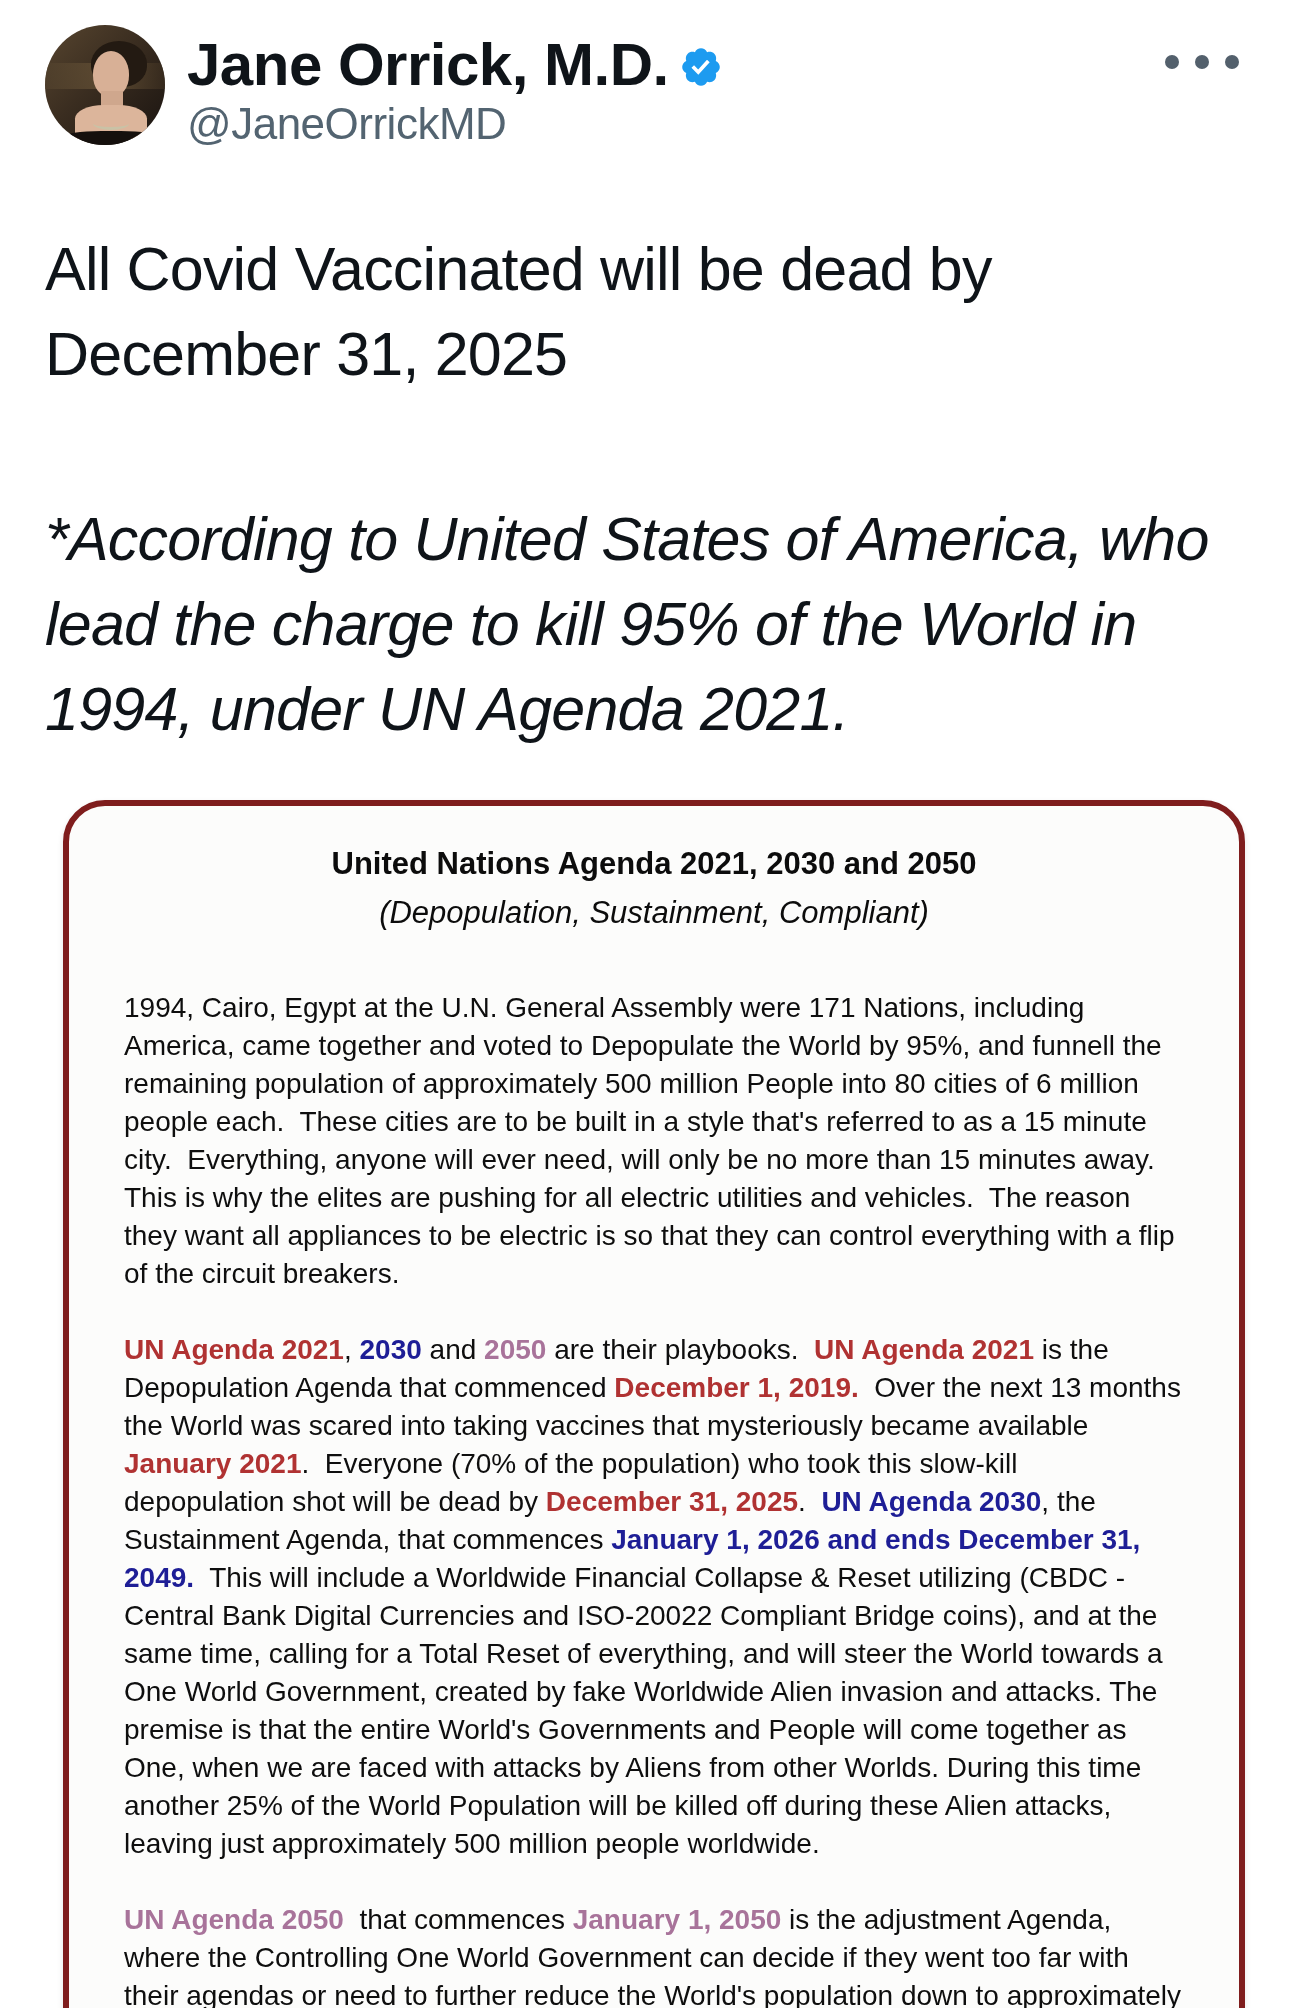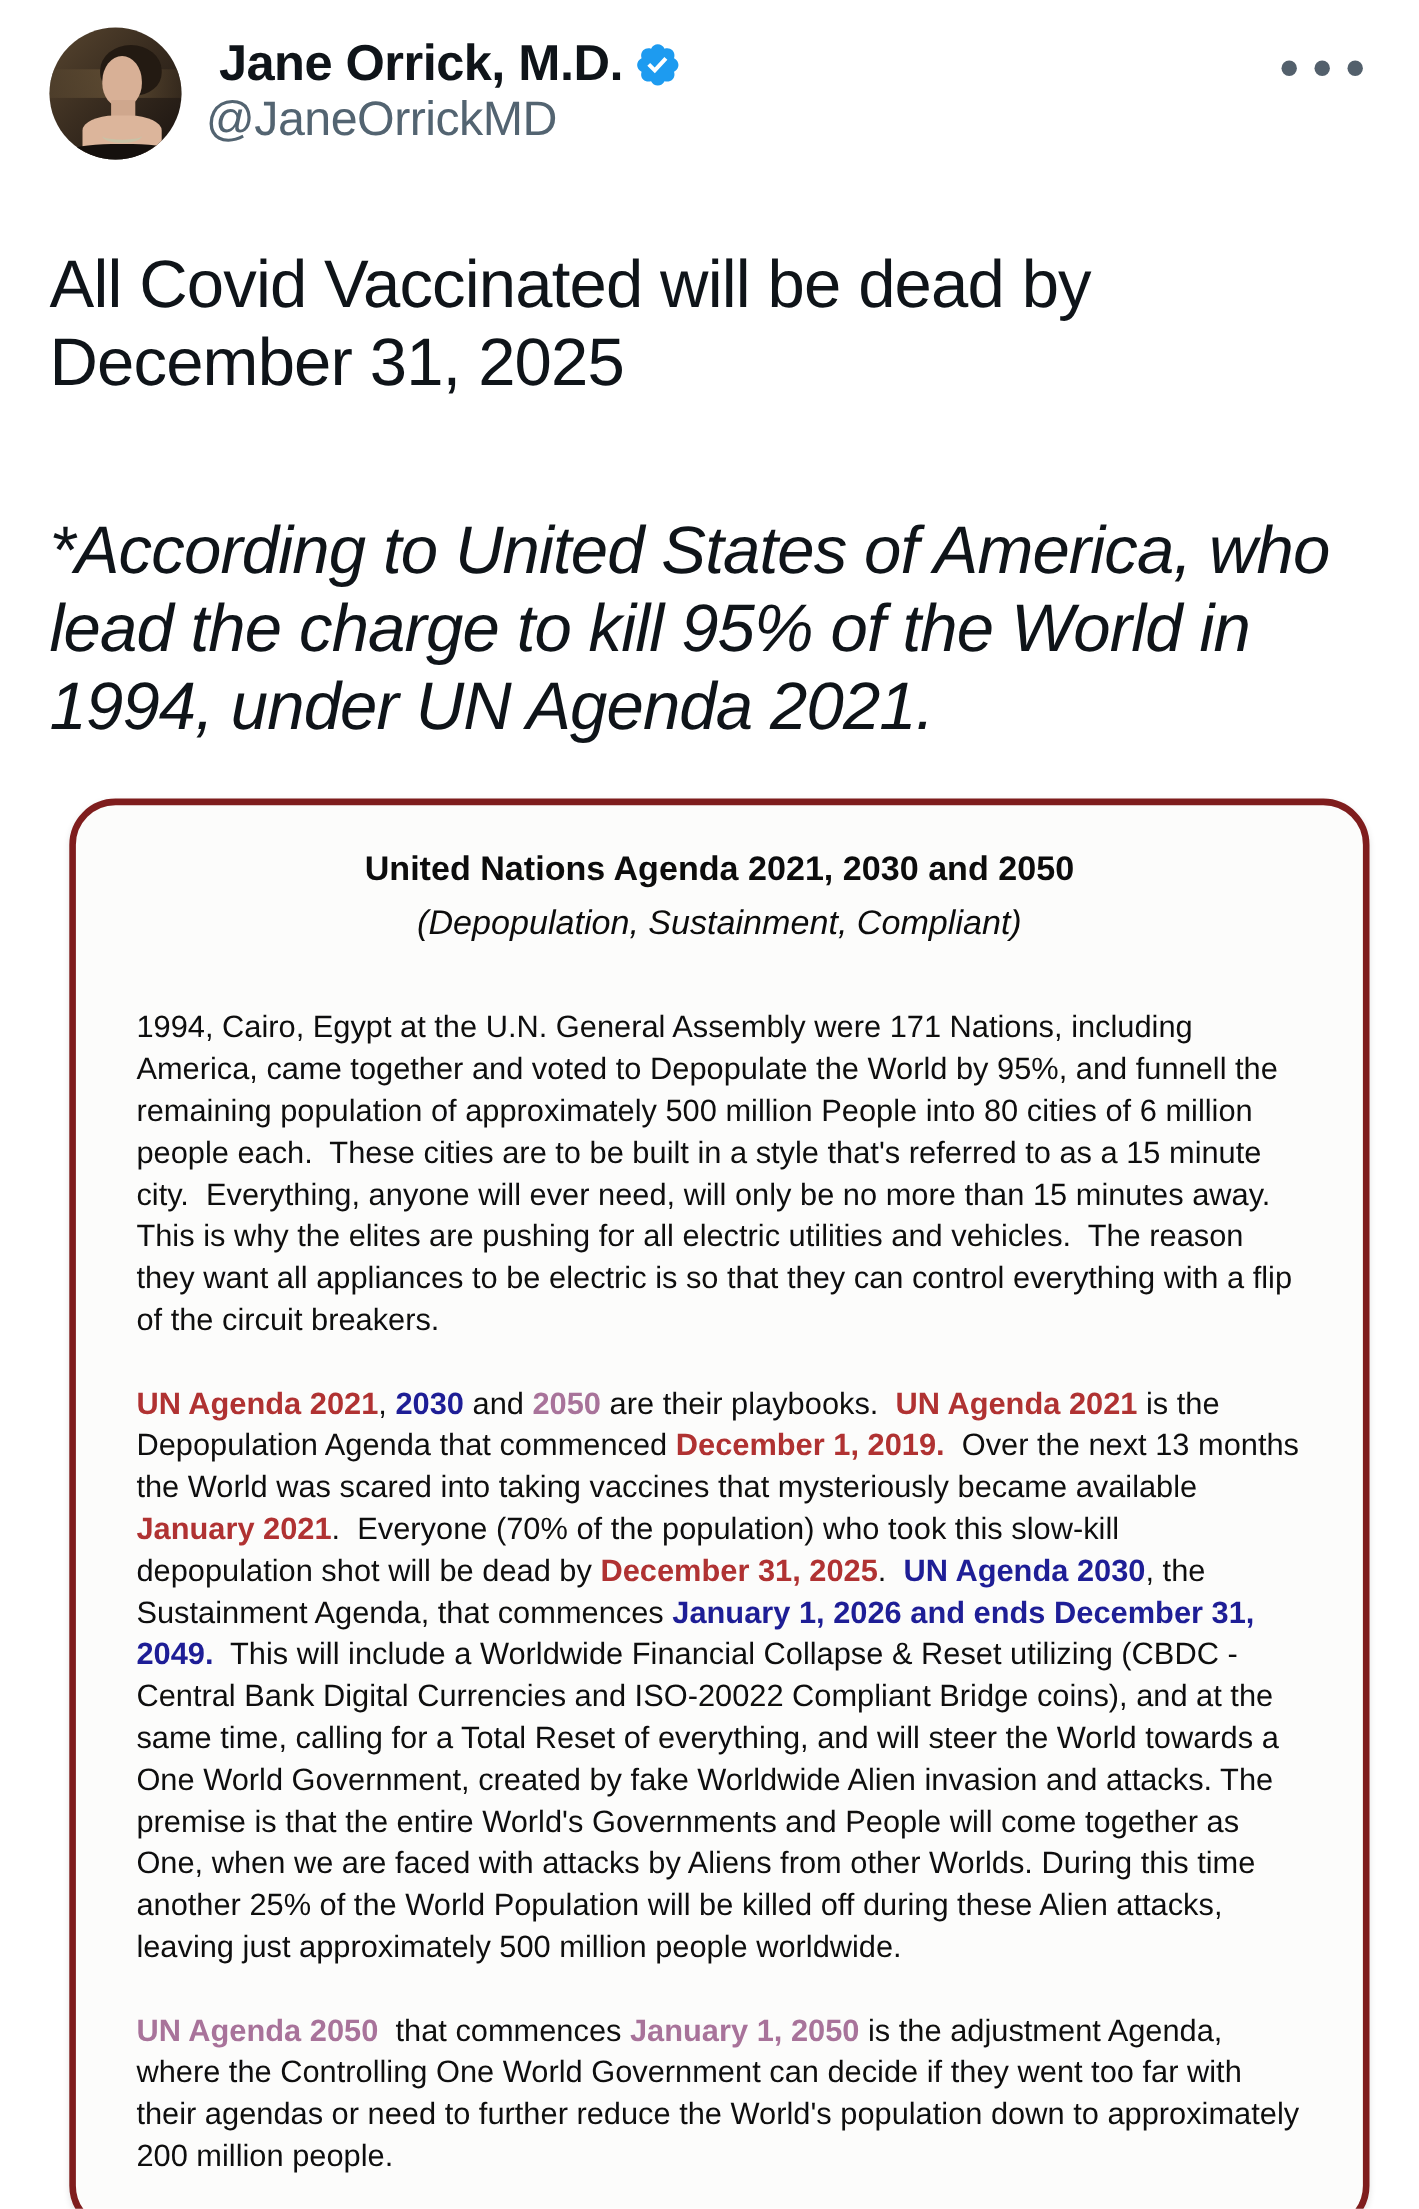--- a/index.html
+++ b/index.html
@@ -18,29 +18,29 @@
   .avatar .seatband{position:absolute;left:0;top:38px;width:120px;height:26px;background:linear-gradient(90deg,#50402c,#6b5639 55%,#3a2d1f);opacity:.7;}
   .avatar .hair{position:absolute;left:46px;top:16px;width:56px;height:46px;border-radius:50% 50% 45% 45%;background:#231a12;}
   .avatar .face{position:absolute;left:48px;top:26px;width:36px;height:46px;border-radius:50% 50% 46% 46%;background:#d8b096;}
   .avatar .neck{position:absolute;left:56px;top:66px;width:22px;height:18px;background:#cfa78d;}
   .avatar .chest{position:absolute;left:30px;top:80px;width:72px;height:34px;border-radius:40% 40% 0 0;background:#dcb59b;}
   .avatar .necklace{position:absolute;left:48px;top:92px;width:36px;height:10px;border-radius:0 0 50% 50%;border-bottom:3px solid #c9c2a6;}
   .avatar .dress{position:absolute;left:18px;top:106px;width:96px;height:16px;border-radius:40% 40% 0 0;background:#15100d;}
 
   .name-col{margin-left:22px;padding-top:5px;min-width:0;}
   .name-row{display:flex;align-items:center;gap:10px;}
-  .display-name{font-size:46px;font-weight:700;color:#0f1419;letter-spacing:-0.5px;white-space:nowrap;margin-left:12px;}
+  .display-name{font-size:60px;font-weight:700;color:#0f1419;letter-spacing:-0.5px;white-space:nowrap;}
   .badge{width:44px;height:44px;flex:0 0 44px;margin-top:4px;}
   .handle{font-size:44px;color:#536471;letter-spacing:-0.5px;}
 
   .more-btn{margin-left:auto;padding:30px 6px;display:flex;gap:16px;background:none;border:none;cursor:pointer;}
   .more-btn .dot{width:14px;height:14px;border-radius:50%;background:#53606c;}
 
   
-  .tweet-text{margin-top:78px;font-size:61px;line-height:71px;font-weight:400;color:#0f1419;letter-spacing:-0.8px;}
+  .tweet-text{margin-top:78px;font-size:61px;line-height:85px;font-weight:400;color:#0f1419;letter-spacing:-0.8px;}
   .tweet-text p{margin:0;}
   .tweet-text p + p{margin-top:100px;font-style:italic;}
 
   
   .card{
     margin:48px 0 0 18px;
     border:6px solid #7f1d1d;border-radius:42px;
     background:#fcfcfb;
     box-shadow:0 3px 6px rgba(0,0,0,0.10);
     padding:32px 55px 28px 55px;

